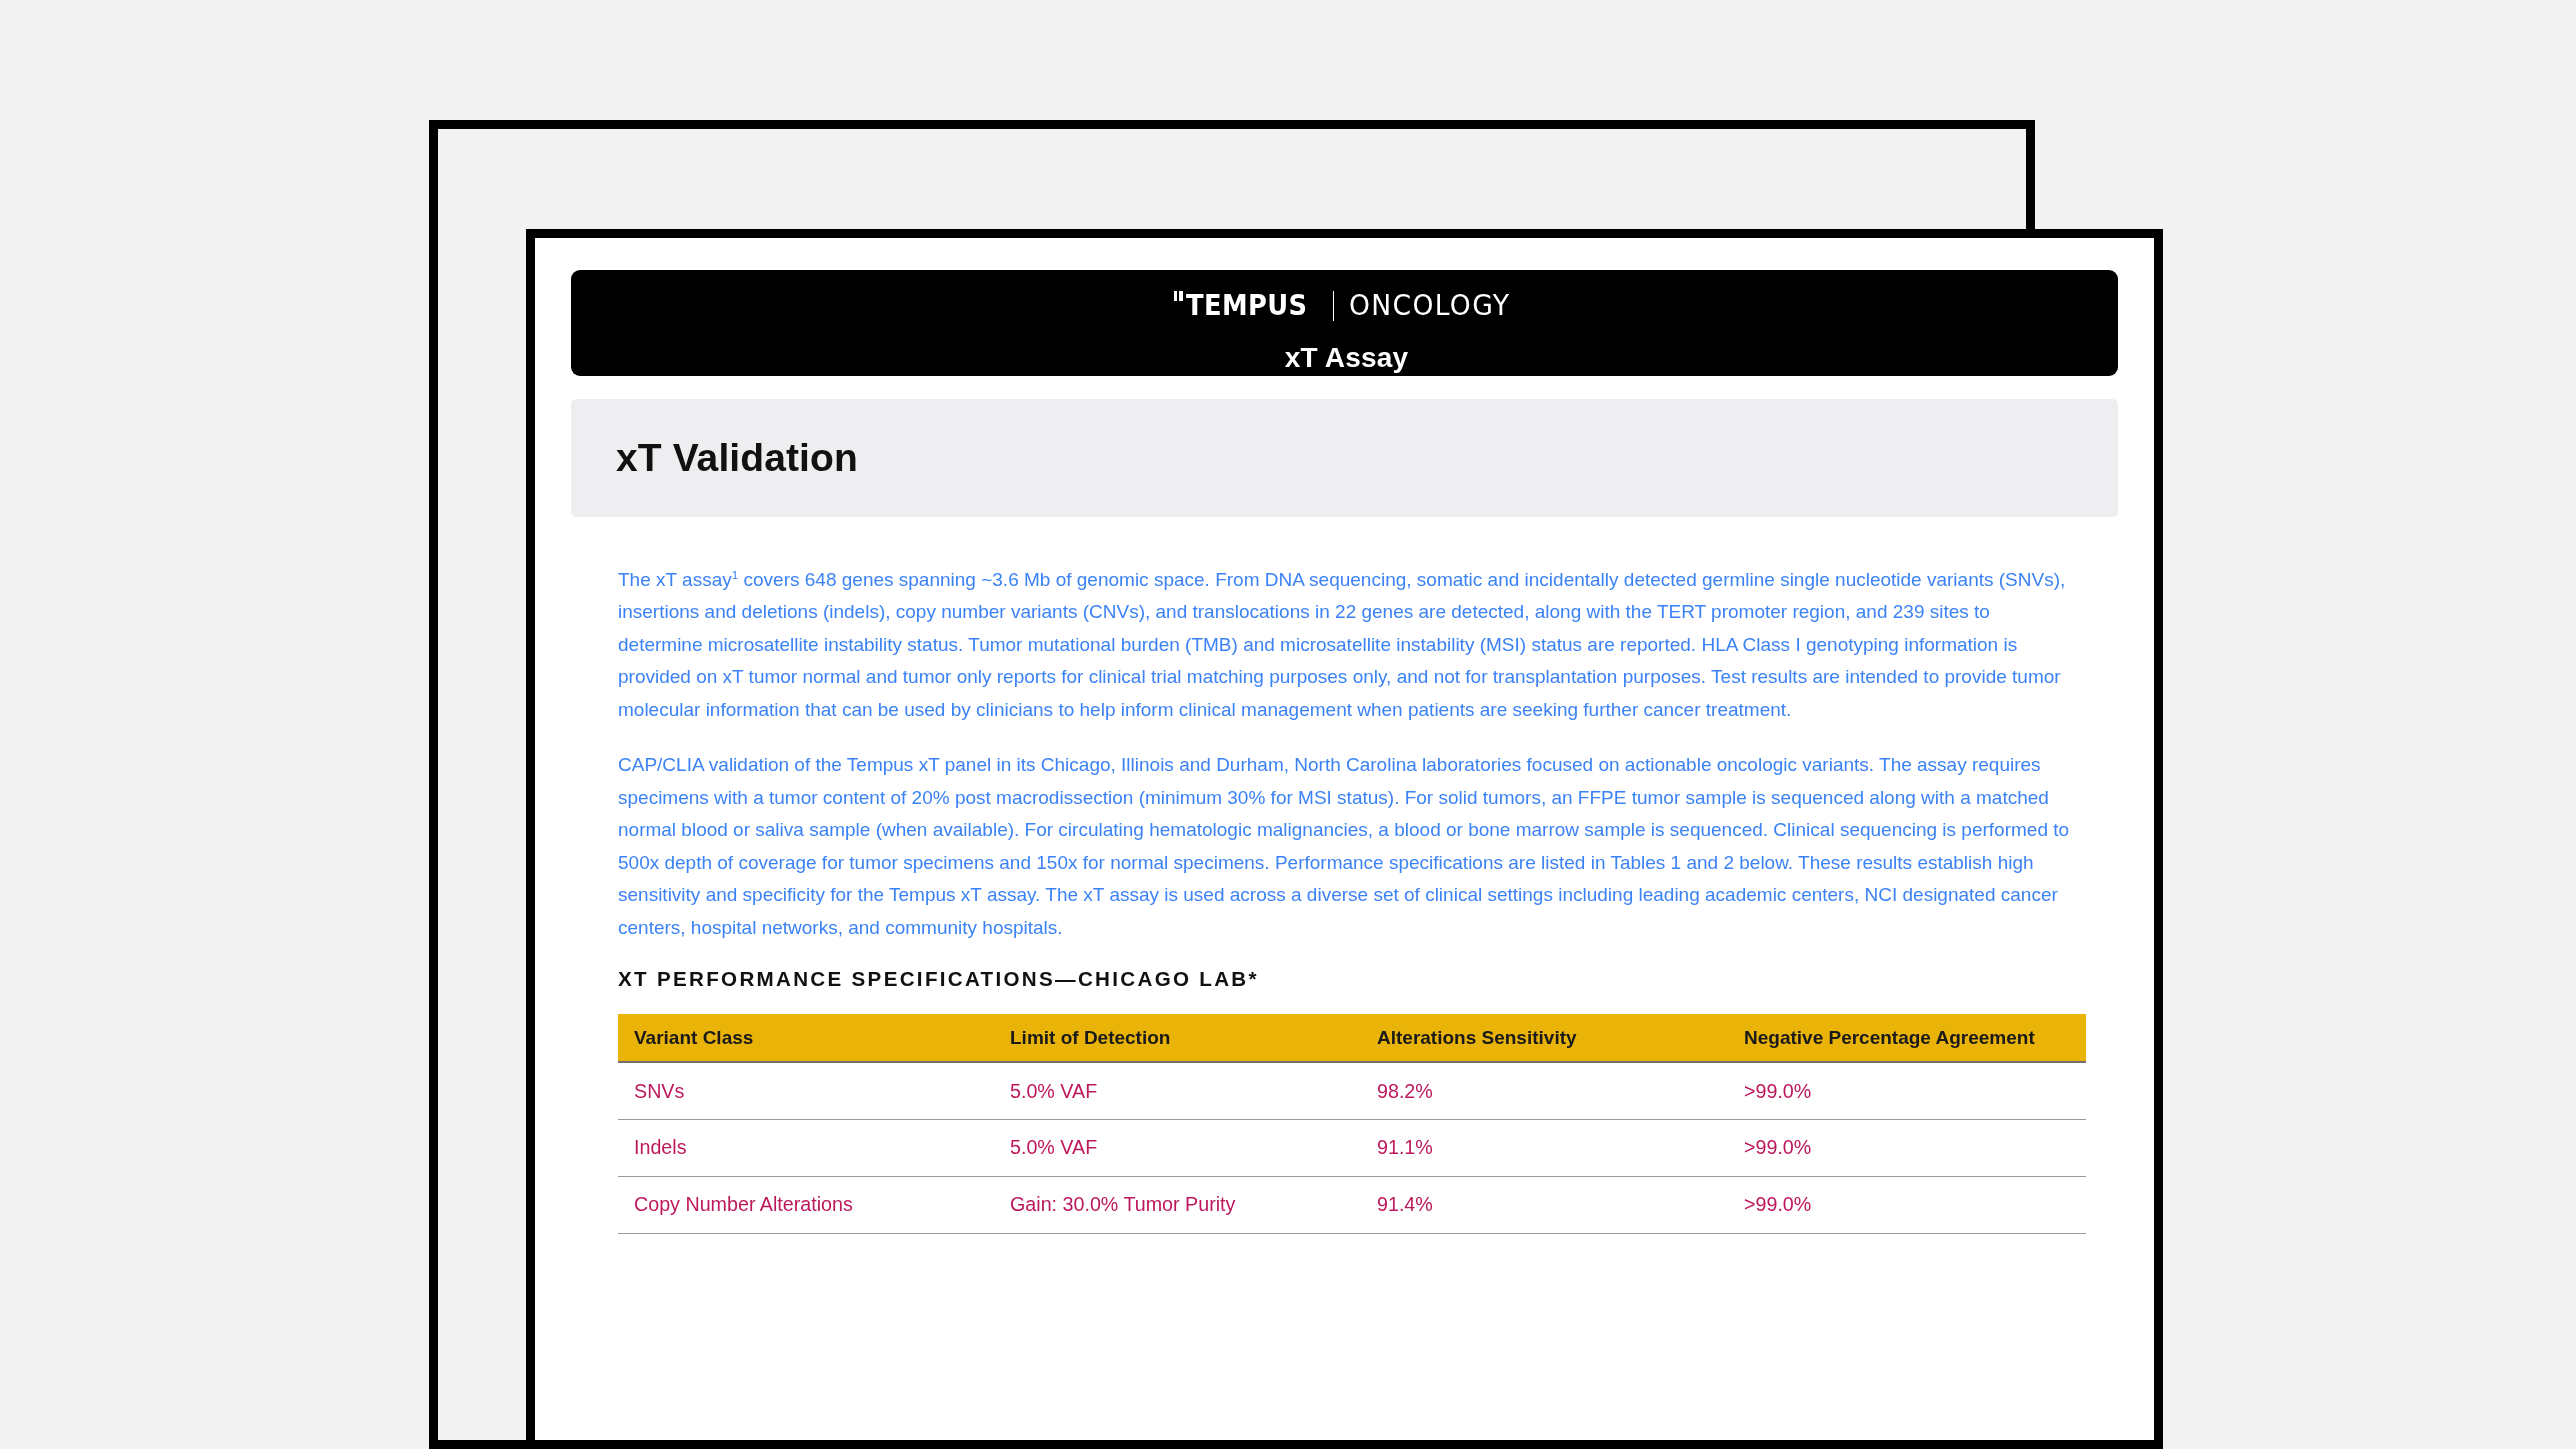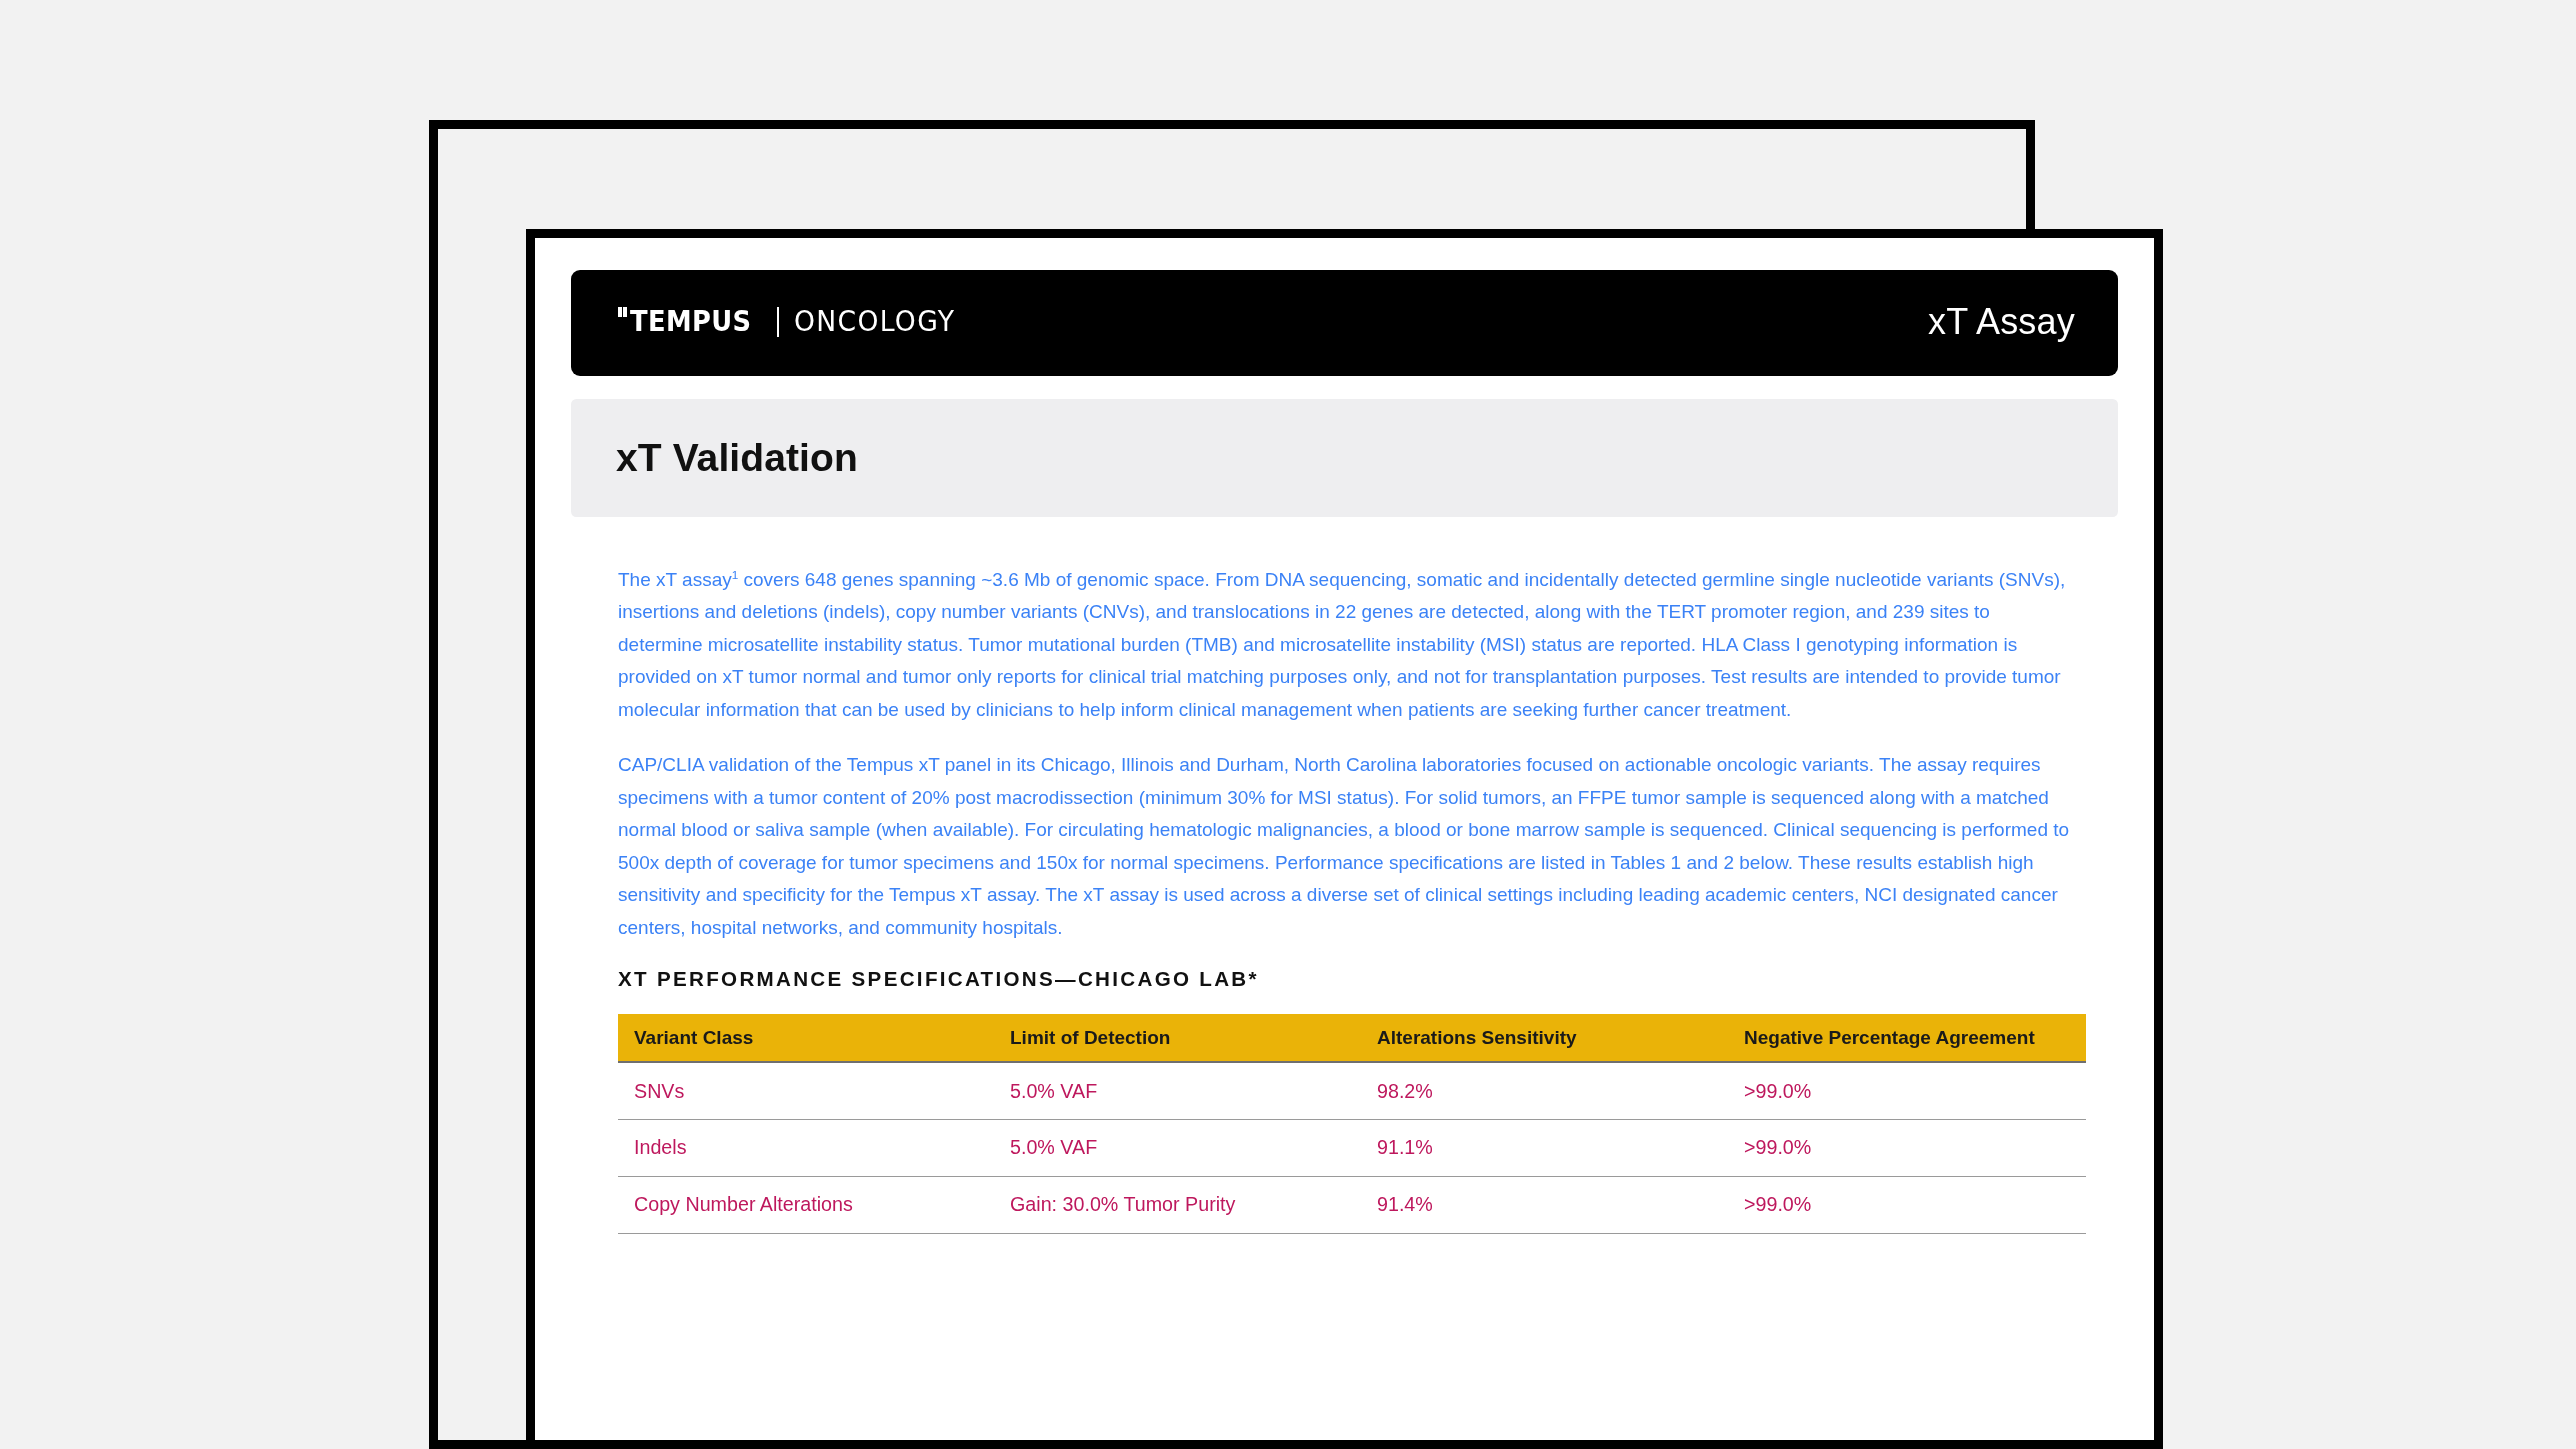--- a/index.html
+++ b/index.html
@@ -55,20 +55,21 @@
 
   
   .doc-header {
     height: 106px;
     background: #000000;
     border-radius: 9px;
     display: flex;
     align-items: center;
     justify-content: space-between;
     padding: 0 43px 2px 47px;
+    flex-direction: column;
   }
 
   .brand {
     display: flex;
     align-items: center;
     height: 100%;
   }
 
   .brand-mark {
     position: relative;
@@ -113,22 +114,22 @@
     font-weight: 400;
     font-size: 28px;
     letter-spacing: 1.4px;
     line-height: 1;
     transform: scaleX(0.95);
     transform-origin: left center;
   }
 
   .assay-label {
     color: #ffffff;
-    font-size: 36px;
-    font-weight: 400;
+    font-size: 28px;
+    font-weight: 700;
     letter-spacing: 0.2px;
   }
 
   
   .title-band {
     margin-top: 23px;
     height: 118px;
     background: #eeeef0;
     border-radius: 5.4px;
     display: flex;

